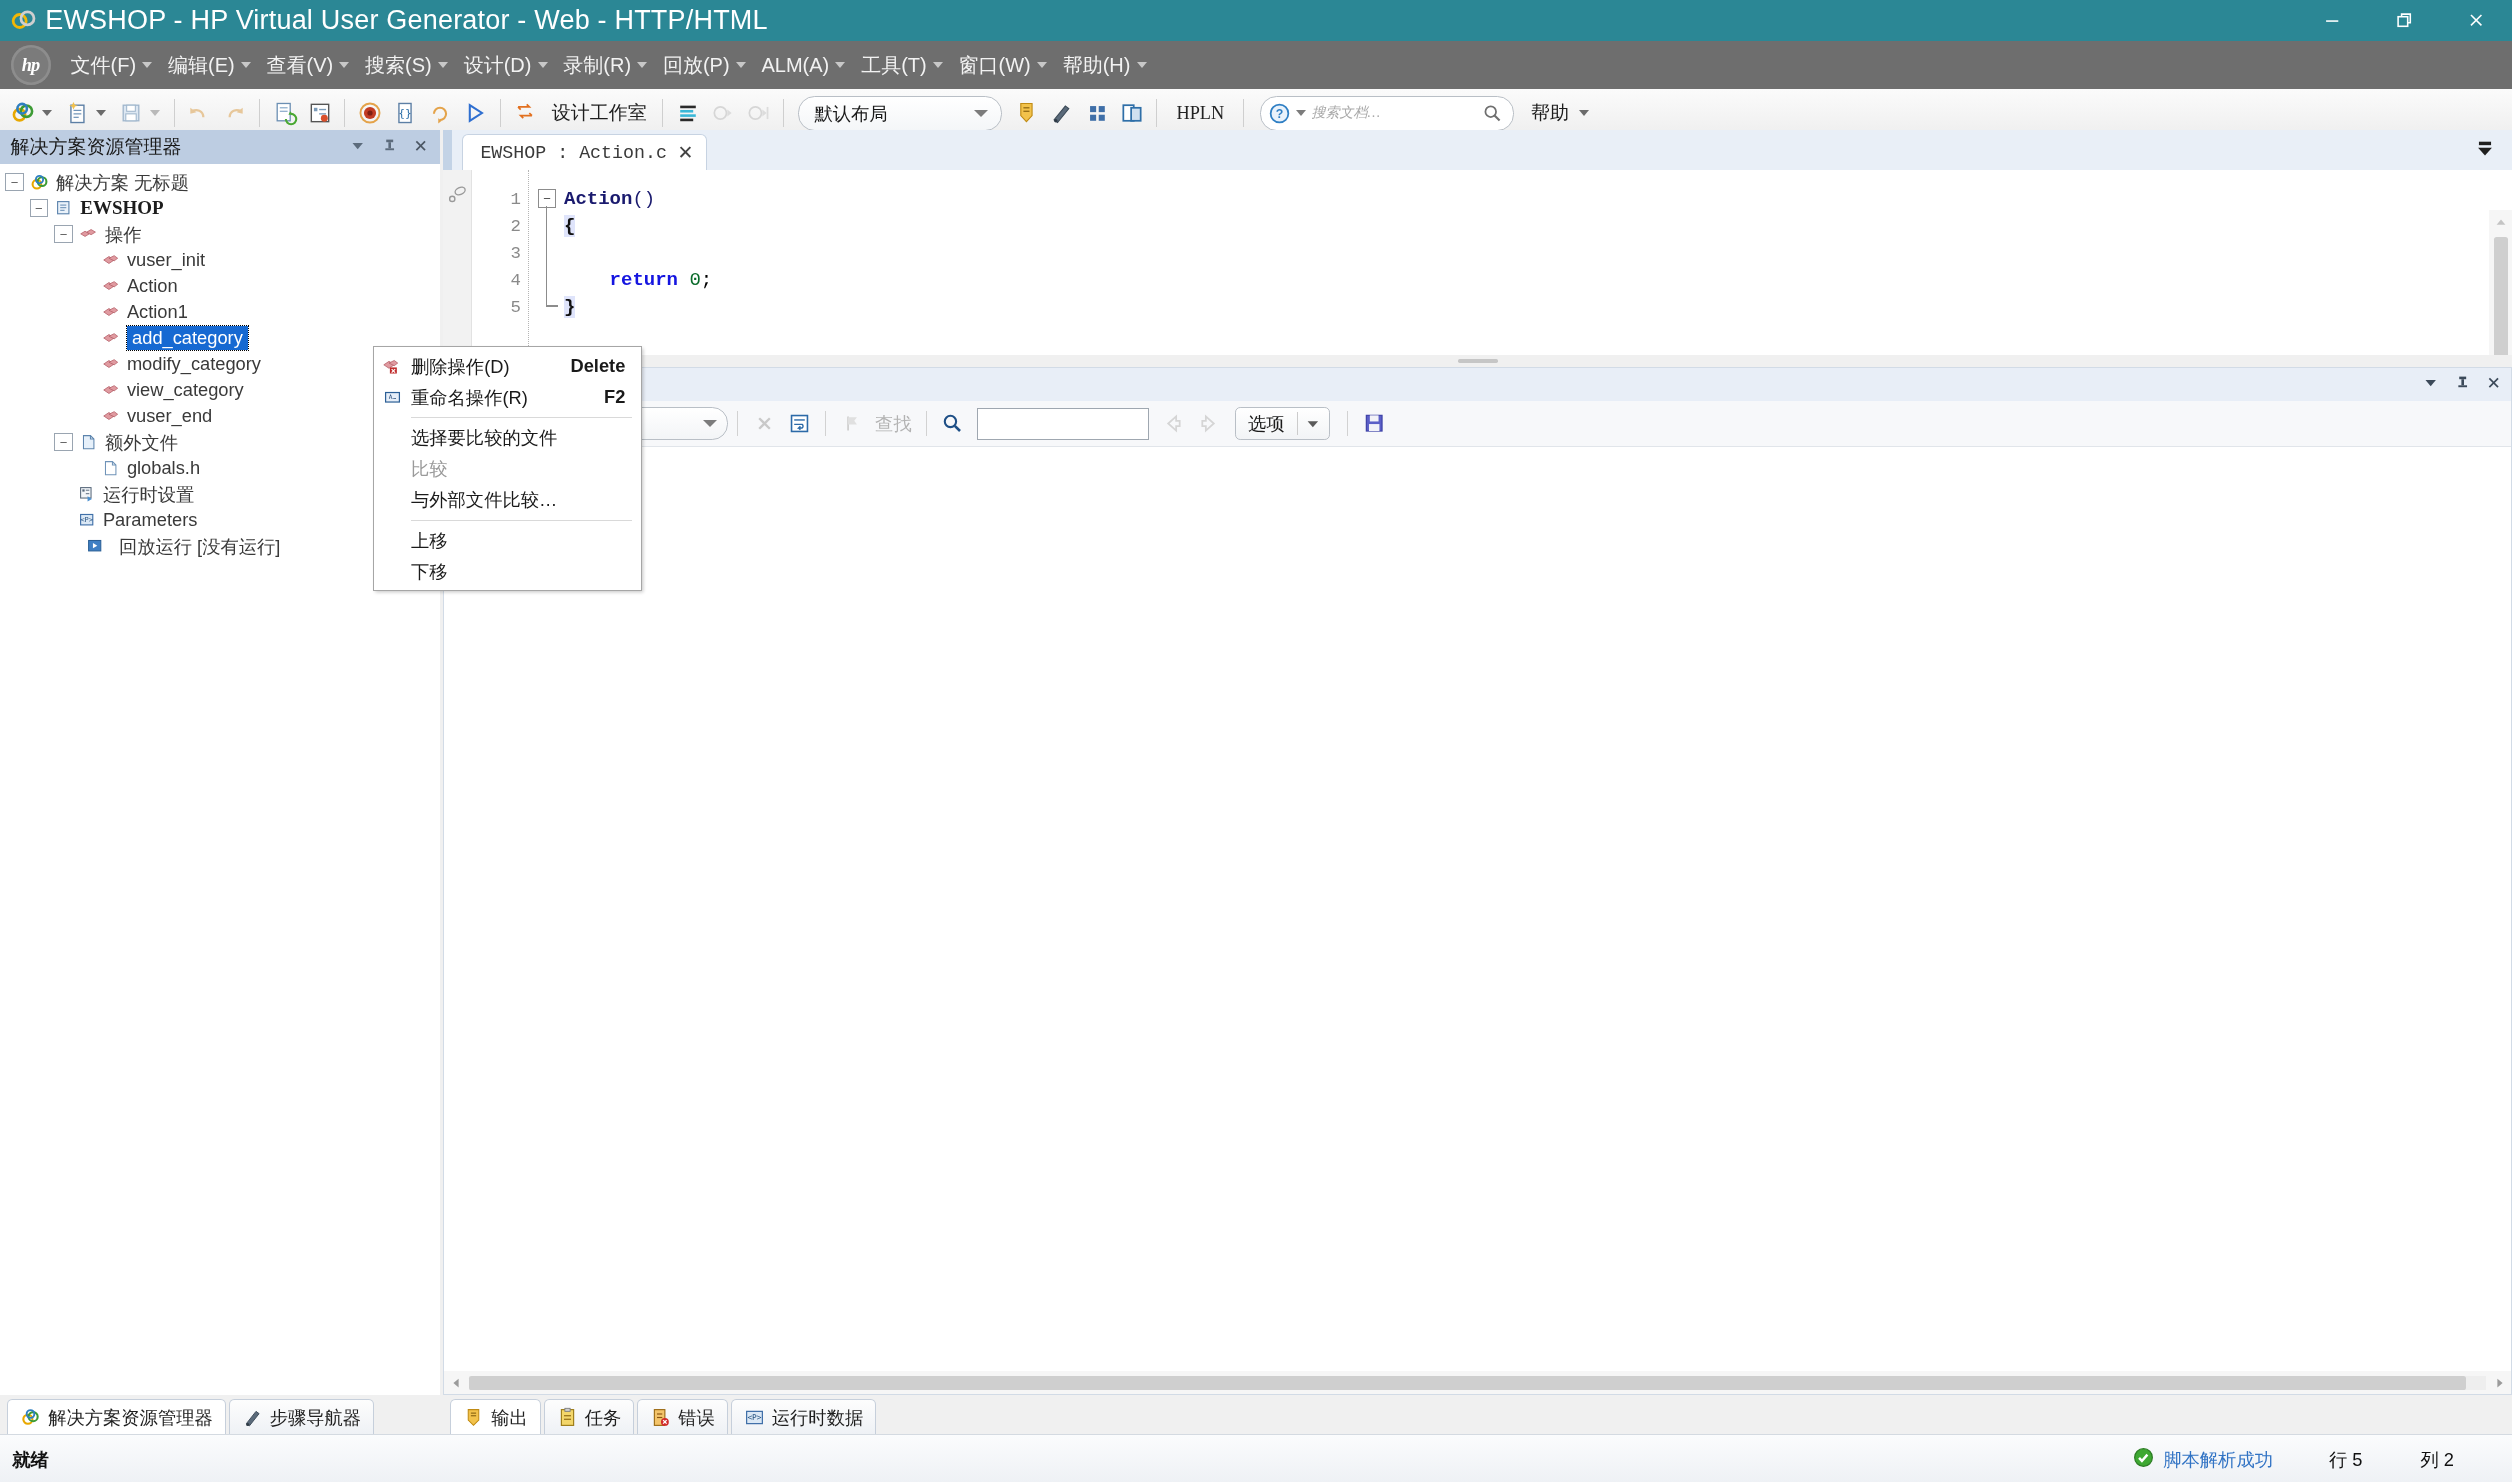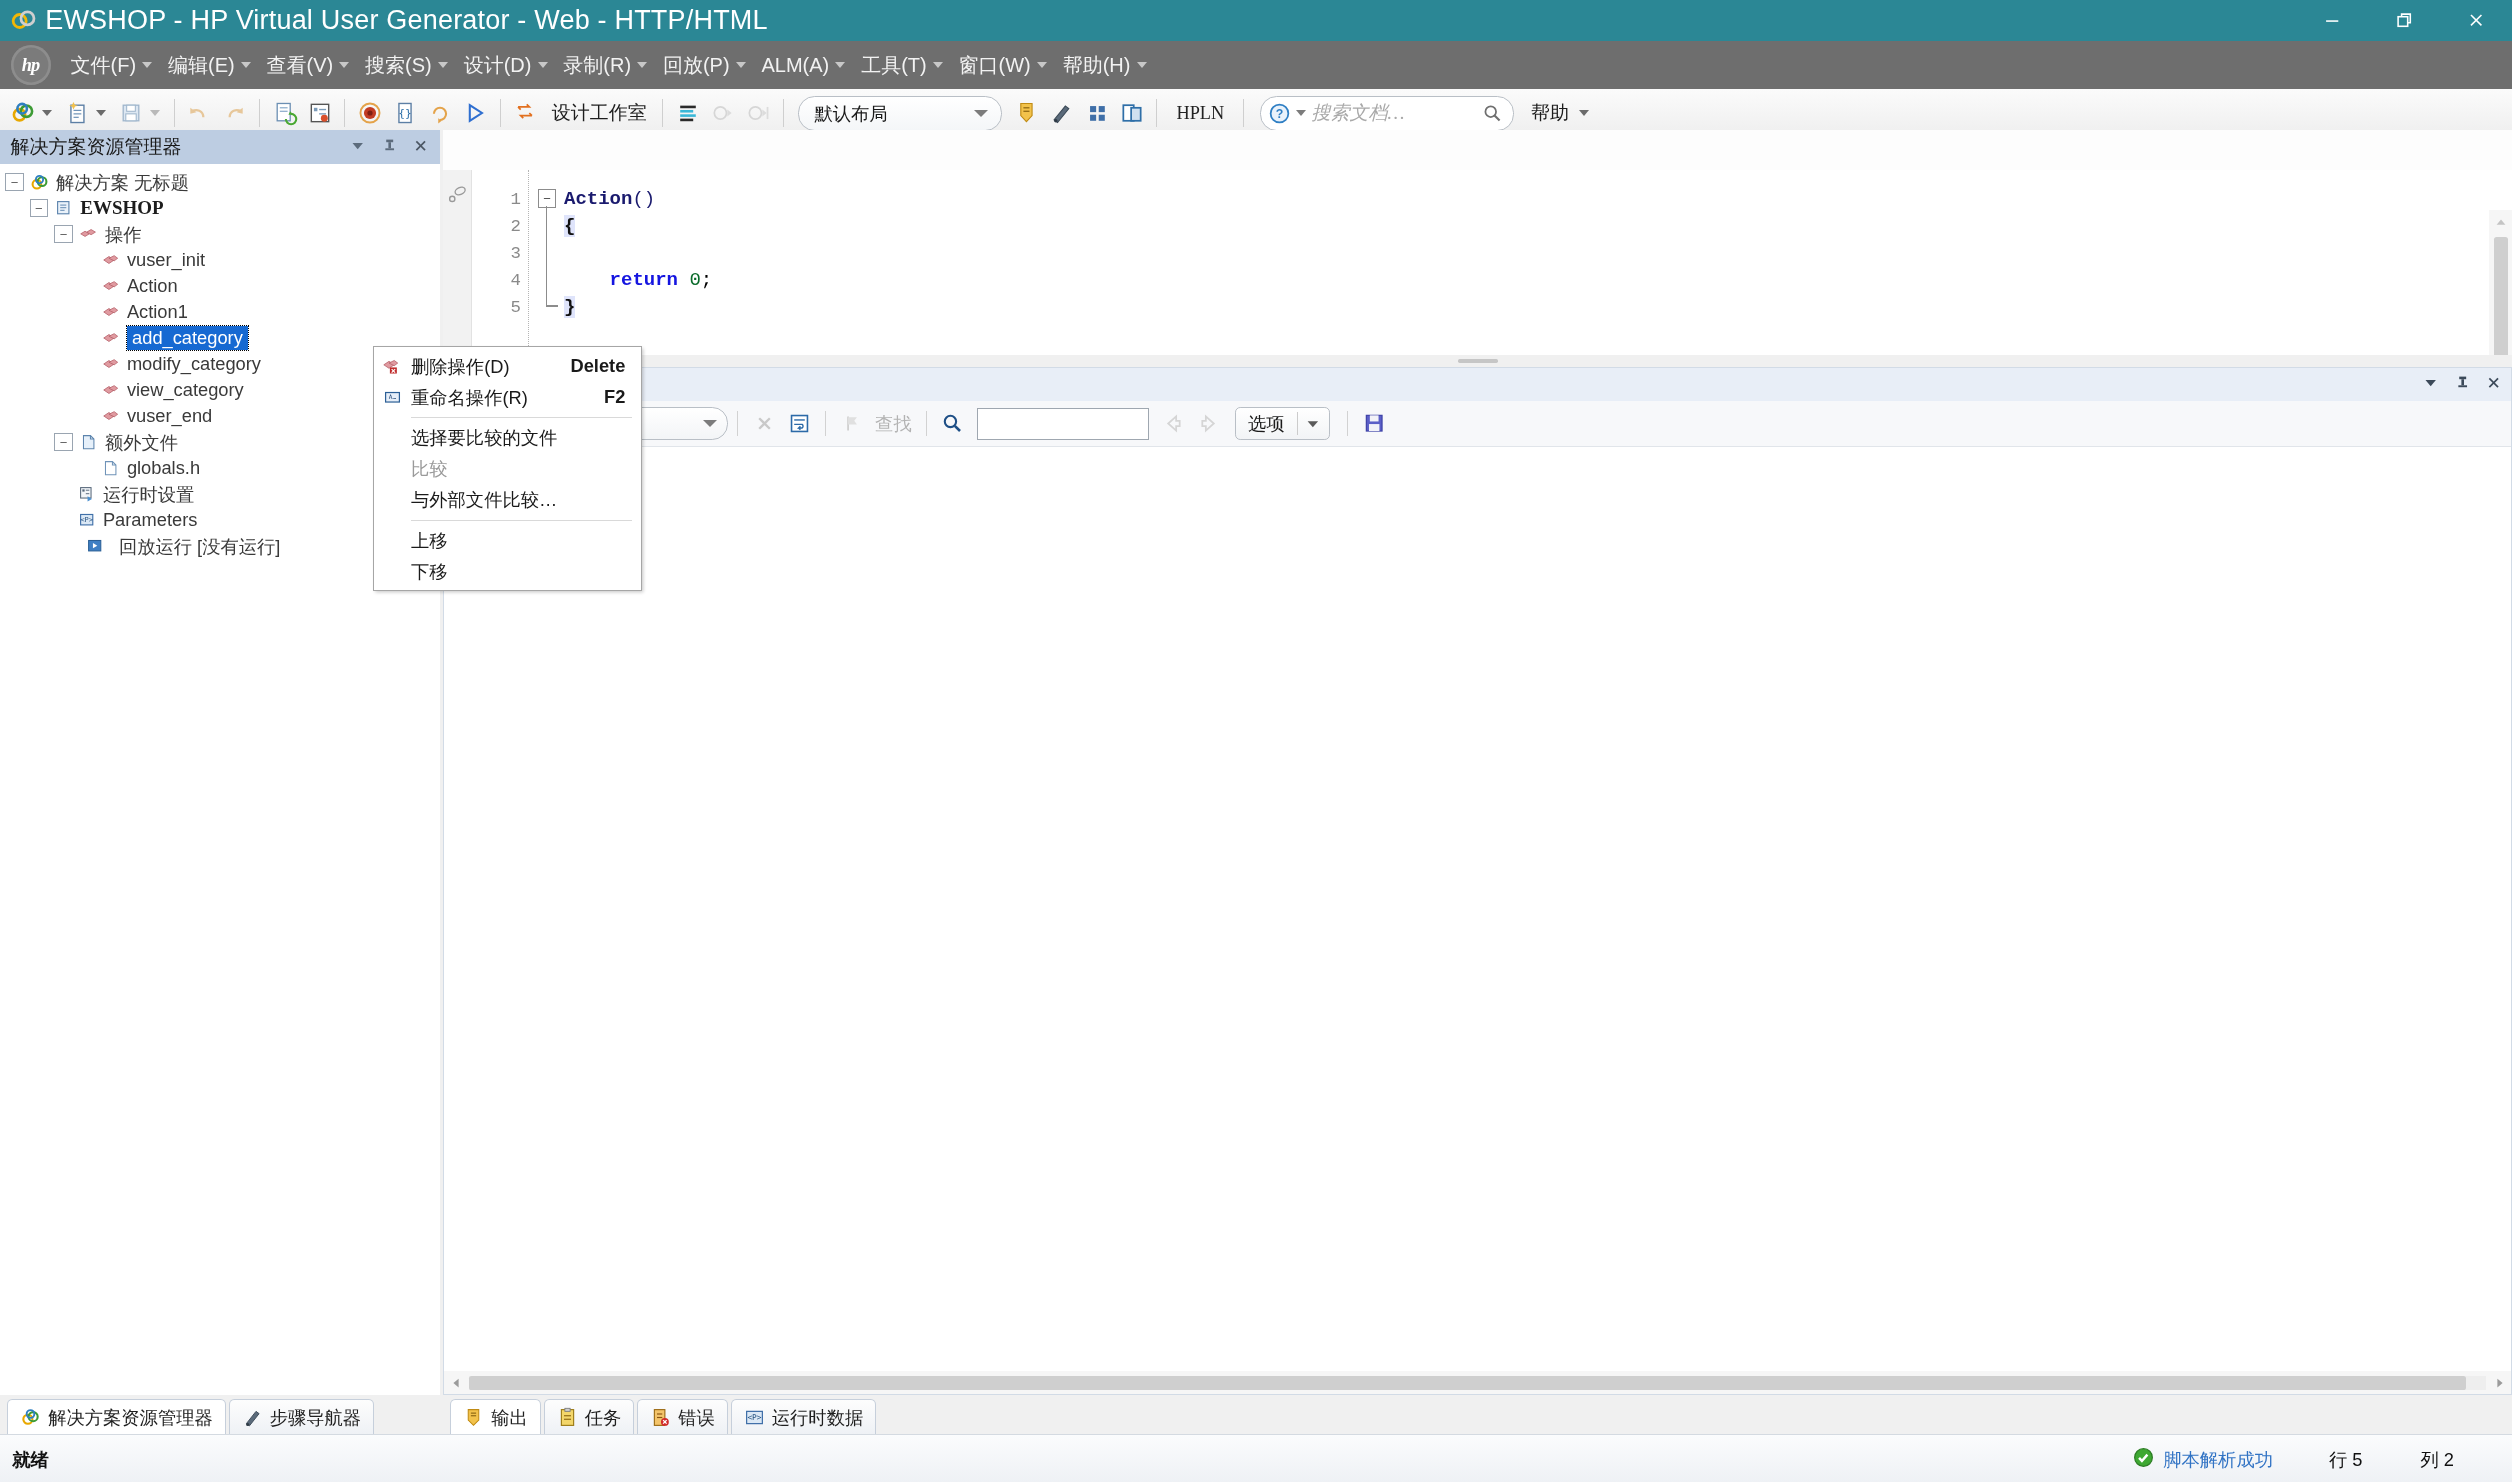--- a/index.html
+++ b/index.html
@@ -40,21 +40,21 @@
   .tbicon{width:30px;height:30px;display:flex;align-items:center;justify-content:center;margin:0 2.6px;}
   .tbcaret{width:0;height:0;border-left:5.2px solid transparent;border-right:5.2px solid transparent;border-top:6.1px solid #6b6b6b;margin:0 7px 0 1.7px;}
   .tbcaret.dim{border-top-color:#b9b9b9;}
   .tb-label{font-size:19px;color:#1d1d1d;margin:0 8.7px;white-space:nowrap;}
   .combo{height:33px;min-width:174px;border:0.9px solid #b9bfc6;border-radius:16.6px;background:linear-gradient(#ffffff,#f4f6f8);
     display:flex;align-items:center;justify-content:space-between;padding:0 12.2px 0 15.7px;margin:0 7px;}
   .combo .ctext{font-size:18.3px;color:#1a1a1a;white-space:nowrap;}
   .combo .cdown{width:0;height:0;border-left:7px solid transparent;border-right:7px solid transparent;border-top:7.9px solid #7c7c7c;margin-left:21px;}
   .searchbox{height:33px;width:236px;border:0.9px solid #b9bfc6;border-radius:16.6px;background:#ffffff;
     display:flex;align-items:center;padding:0 8.7px 0 7px;margin:0 8.7px;}
-  .searchbox .ph{flex:1;font-size:19px;color:#a9a9a9;font-style:italic;font-family:"Liberation Serif",serif;margin-left:5.2px;}
+  .searchbox .ph{flex:1;font-size:14px;color:#a9a9a9;font-style:italic;font-family:"Liberation Serif",serif;margin-left:5.2px;}
   .hpln{font-size:18.3px;color:#222;font-family:"Liberation Serif",serif;margin:0 12.2px;}
 
   
   .workspace{position:absolute;left:0;top:130px;right:0;bottom:48px;background:#f0f0f0;}
 
   
   .leftpanel{position:absolute;left:0;top:0;width:440px;bottom:40px;background:#ffffff;}
   .panel-head{height:34px;background:#bdcde2;display:flex;align-items:center;justify-content:space-between;padding:0 10.5px 0 10.5px;}
   .panel-head .pt{font-size:19px;color:#1a1a1a;white-space:nowrap;}
   .panel-head .pbtns{display:flex;align-items:center;gap:14px;}
@@ -613,20 +613,33 @@
               <rect x="3" y="4" width="14" height="12" fill="#3f7fc4" stroke="#2a5f96" stroke-width="1.2"></rect>
               <path d="M8 7 L13 10 L8 13 Z" fill="#ffffff"></path>
             </svg>
           </span>
           <span class="tlabel">回放运行 [没有运行]</span>
         </div>
       </div>
     </div>
 
     <div class="editor" style="bottom:243px;">
+      <div class="tabstrip">
+        <div class="blueedge"></div>
+        <div class="doctab">
+          <span class="dt">EWSHOP : Action.c</span>
+          <span class="dx">✕</span>
+        </div>
+        <span class="collapse-icon">
+          <svg width="26" height="23" viewBox="0 0 30 26">
+            <rect x="8" y="4" width="14" height="4" fill="#1f1f1f"></rect>
+            <path d="M7 11 h16 l-8 9 z" fill="#1f1f1f"></path>
+          </svg>
+        </span>
+      </div>
 
       <div class="codearea">
         <div class="gutter-pin">
           <span style="position:absolute;left:3.5px;top:14px;">
             <svg width="21" height="21" viewBox="0 0 24 24">
               <ellipse cx="15" cy="8" rx="6" ry="4" fill="none" stroke="#9a9a9a" stroke-width="1.6" transform="rotate(-25 15 8)"></ellipse>
               <circle cx="6" cy="17" r="3" fill="none" stroke="#9a9a9a" stroke-width="1.6"></circle>
             </svg>
           </span>
         </div>

